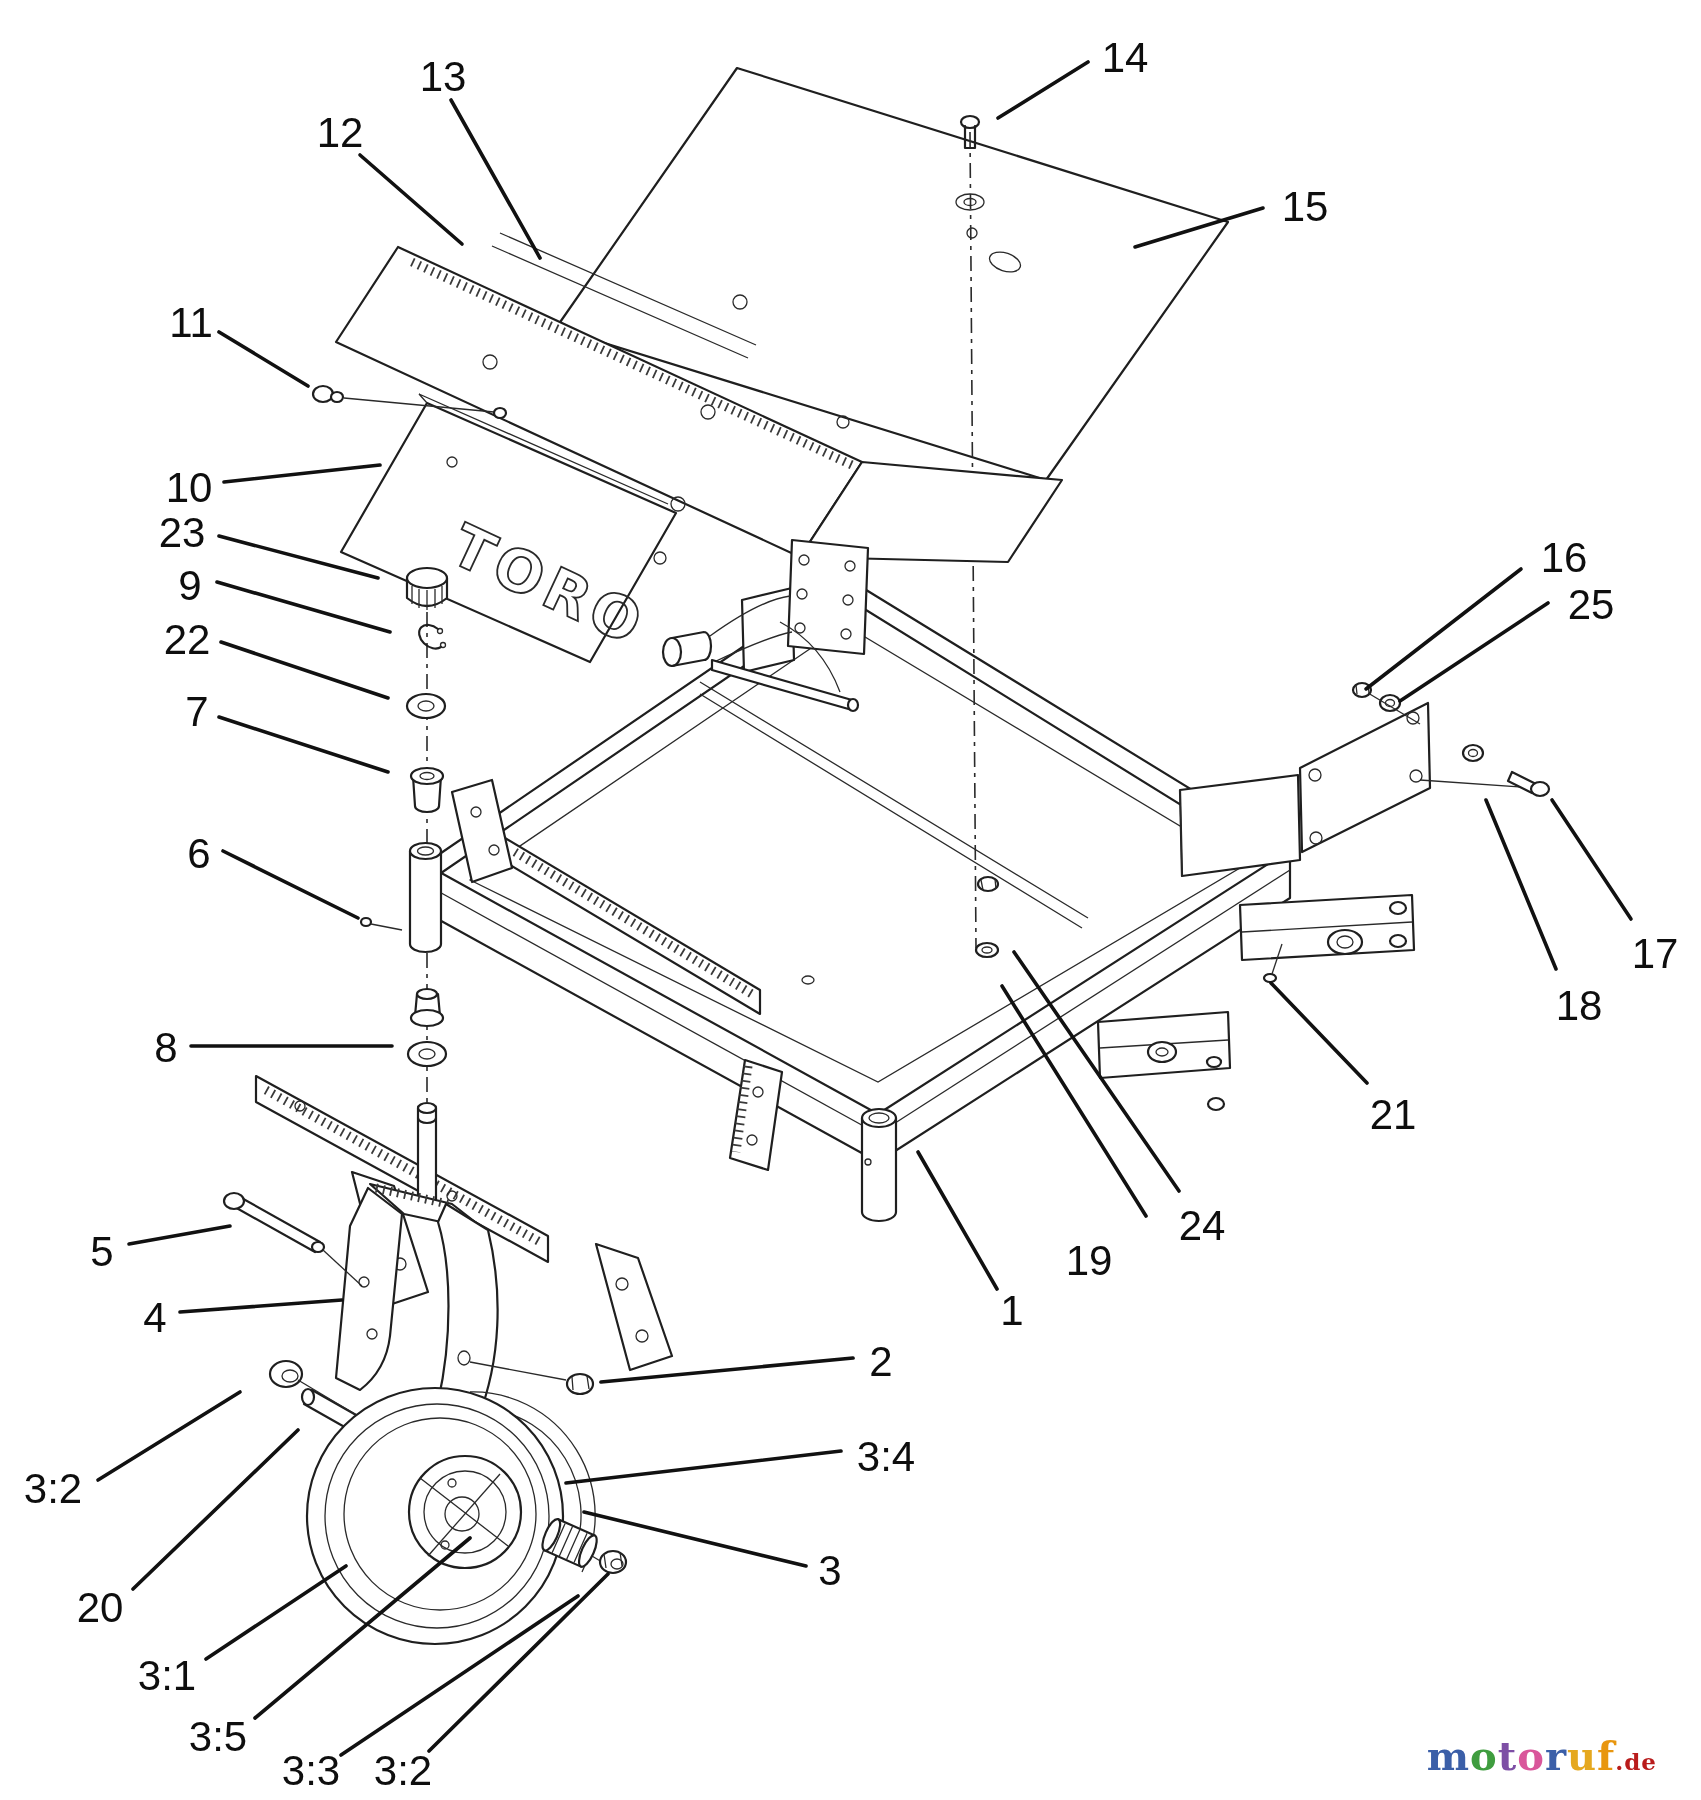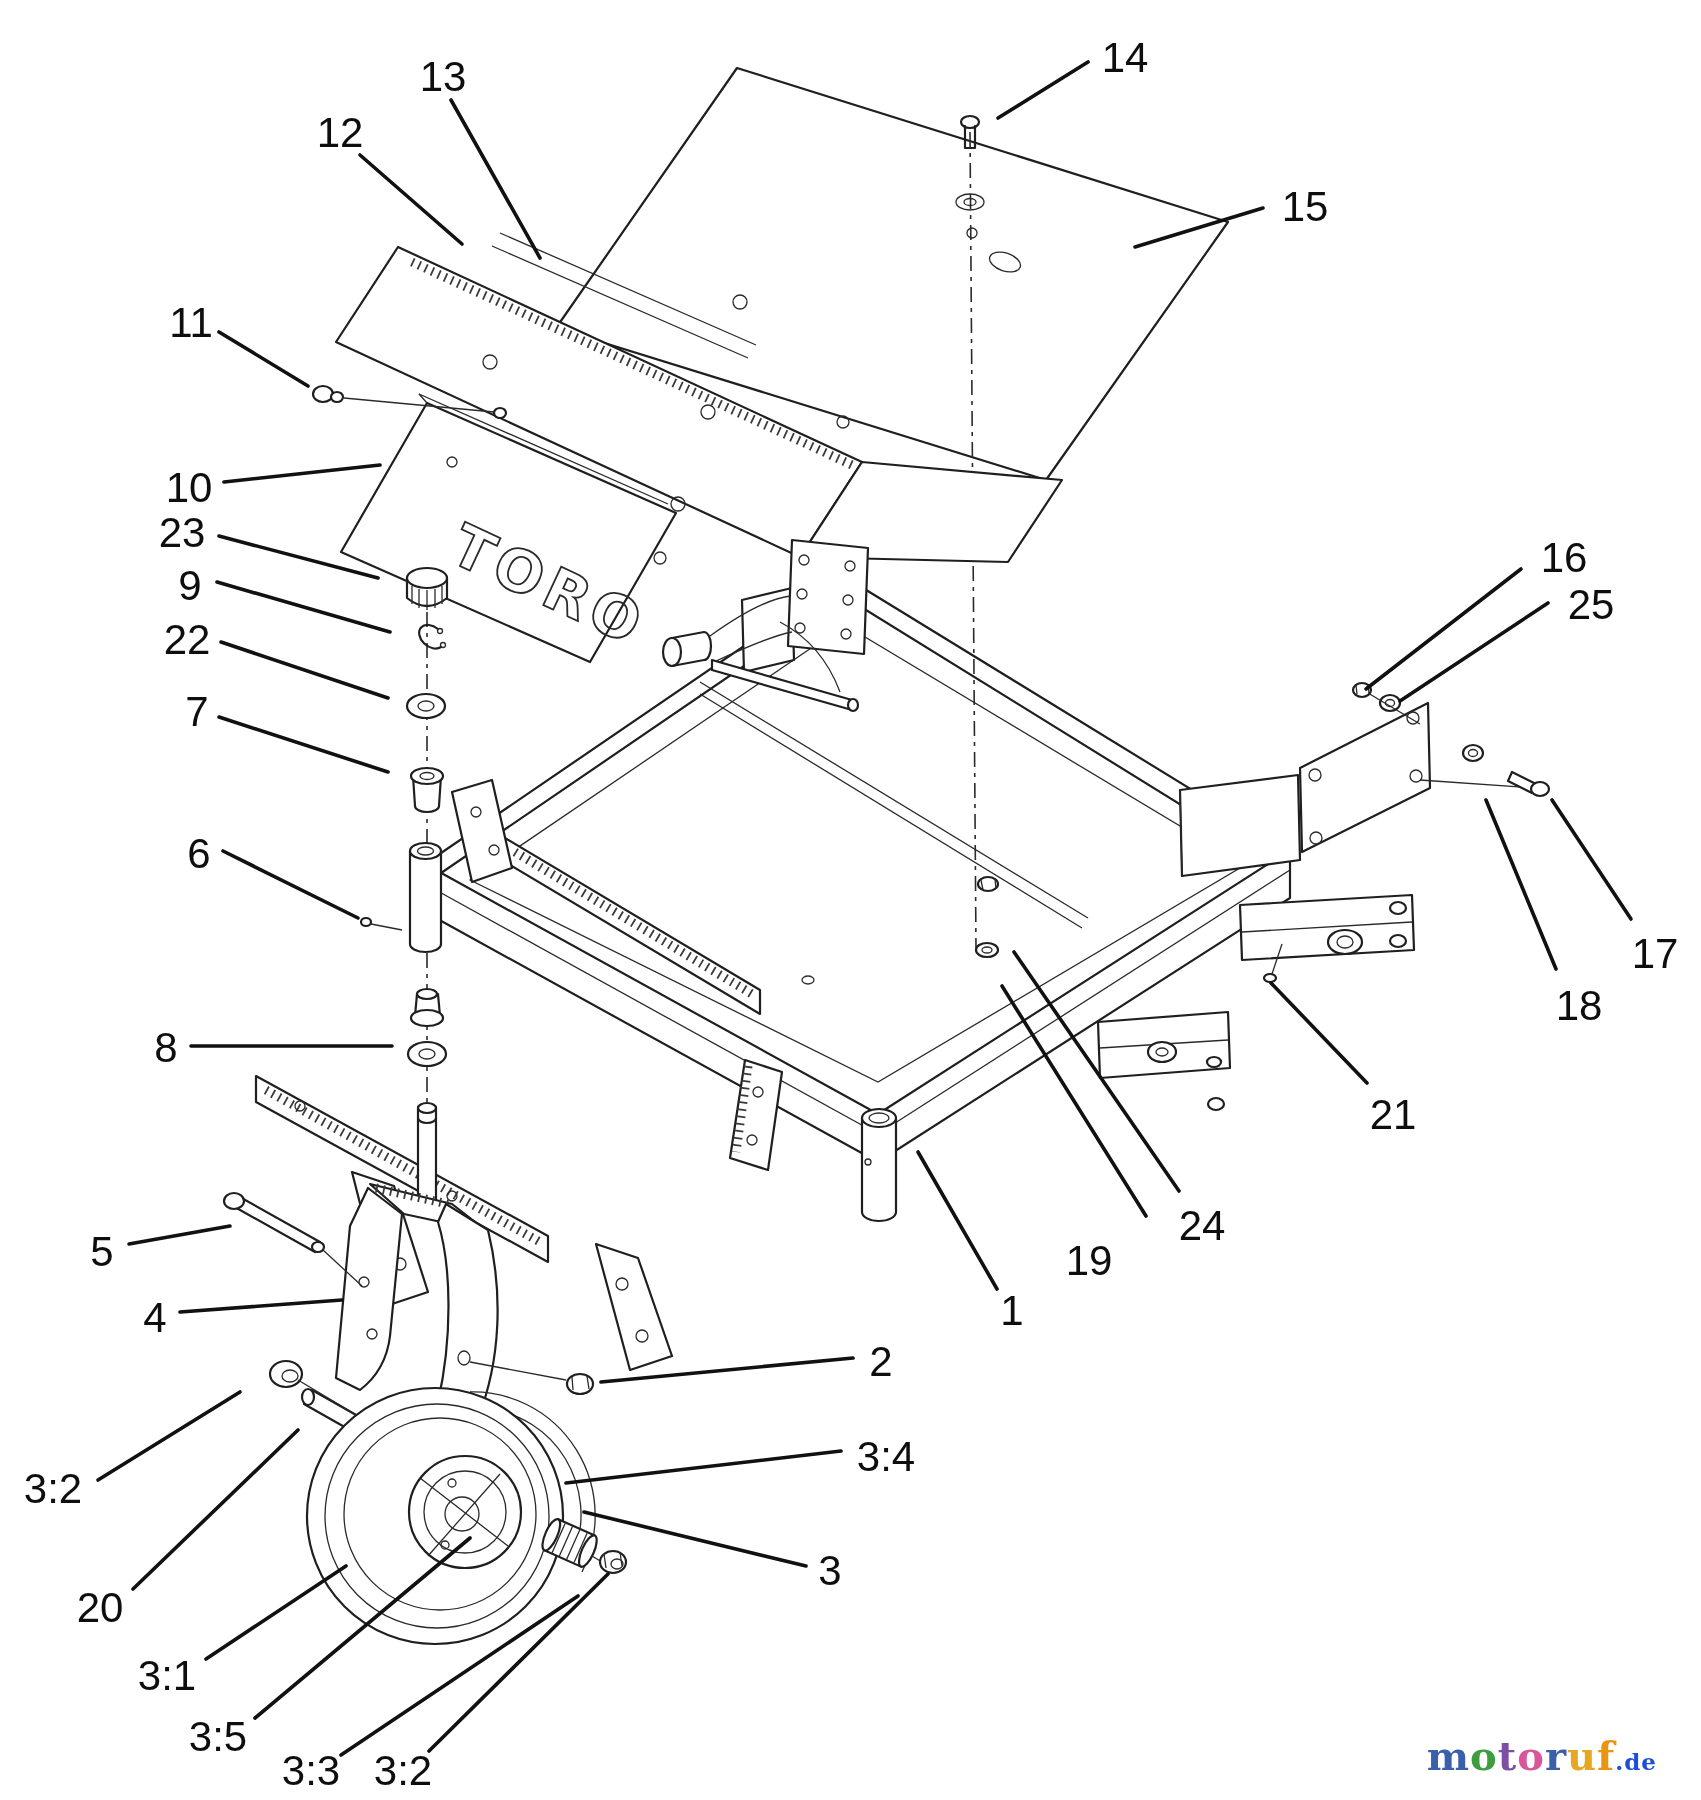--- a/index.html
+++ b/index.html
@@ -12,21 +12,21 @@
   .thin{fill:none;stroke:#2a2a2a;stroke-width:1.3;}
   .h{fill:none;stroke:#3a3a3a;stroke-width:9;stroke-dasharray:1.8 5.4;}
   .dash{fill:none;stroke:#2a2a2a;stroke-width:1.6;stroke-dasharray:15 6 4 6;}
   .leader{stroke:#111;stroke-width:3.6;stroke-linecap:round;}
   .lbl{fill:#0e0e0e;font-family:"Liberation Sans",sans-serif;font-size:42px;}
   .brandtxt{fill:none;stroke:#2a2a2a;stroke-width:1.8;font-family:"DejaVu Sans",sans-serif;
             font-size:58px;font-weight:bold;letter-spacing:6px;}
   
   .watermark{position:absolute;top:1732px;right:44px;font-family:"DejaVu Serif","Liberation Serif",serif;
              font-weight:bold;font-size:40px;letter-spacing:1px;cursor:pointer;user-select:none;}
-  .watermark .de{font-size:23px;color:#1d4ed8;font-weight:bold;}
+  .watermark .de{font-size:23px;color:#b91c1c;font-weight:bold;}
 </style>
 </head>
 <body>
 
 <div class="stage">
 <svg width="1701" height="1800" viewBox="0 0 1701 1800">
 
   <g>
     <path class="wh" d="M737,68 L1228,222 L1046,480 L556,328 Z"></path>
     <ellipse class="thin" cx="1005" cy="262" rx="16" ry="9" transform="rotate(18 1005 262)"></ellipse>

